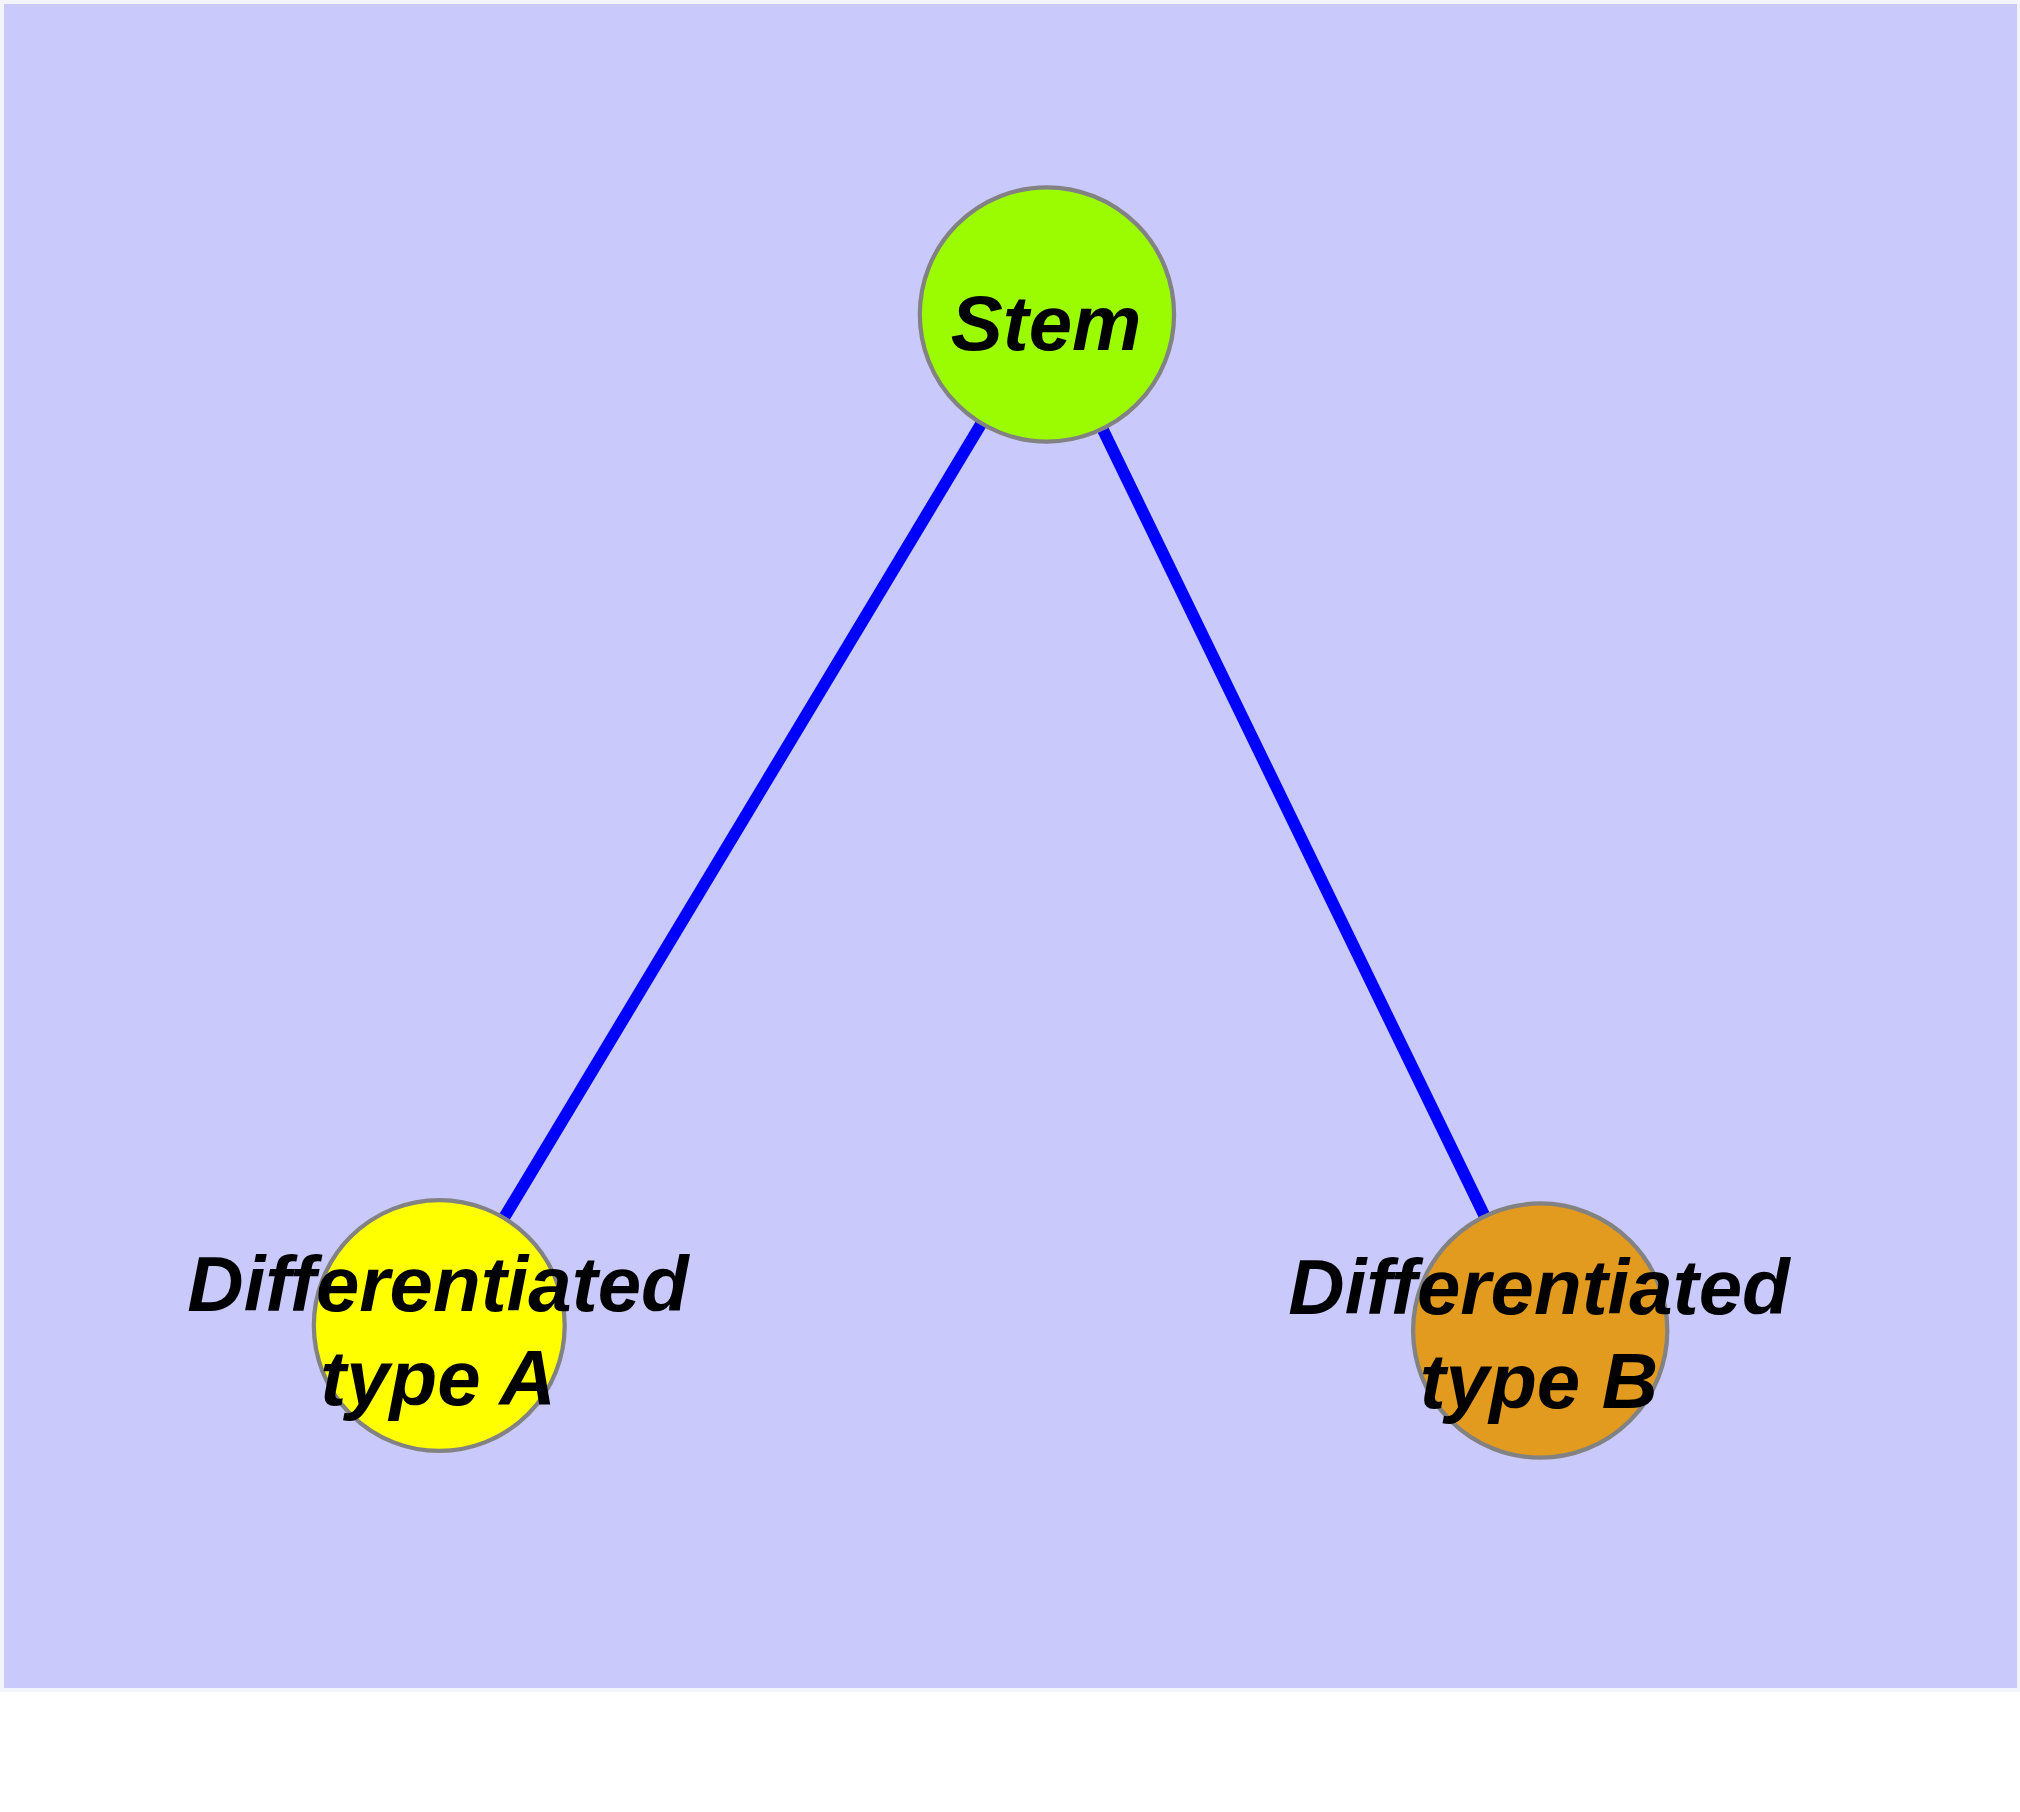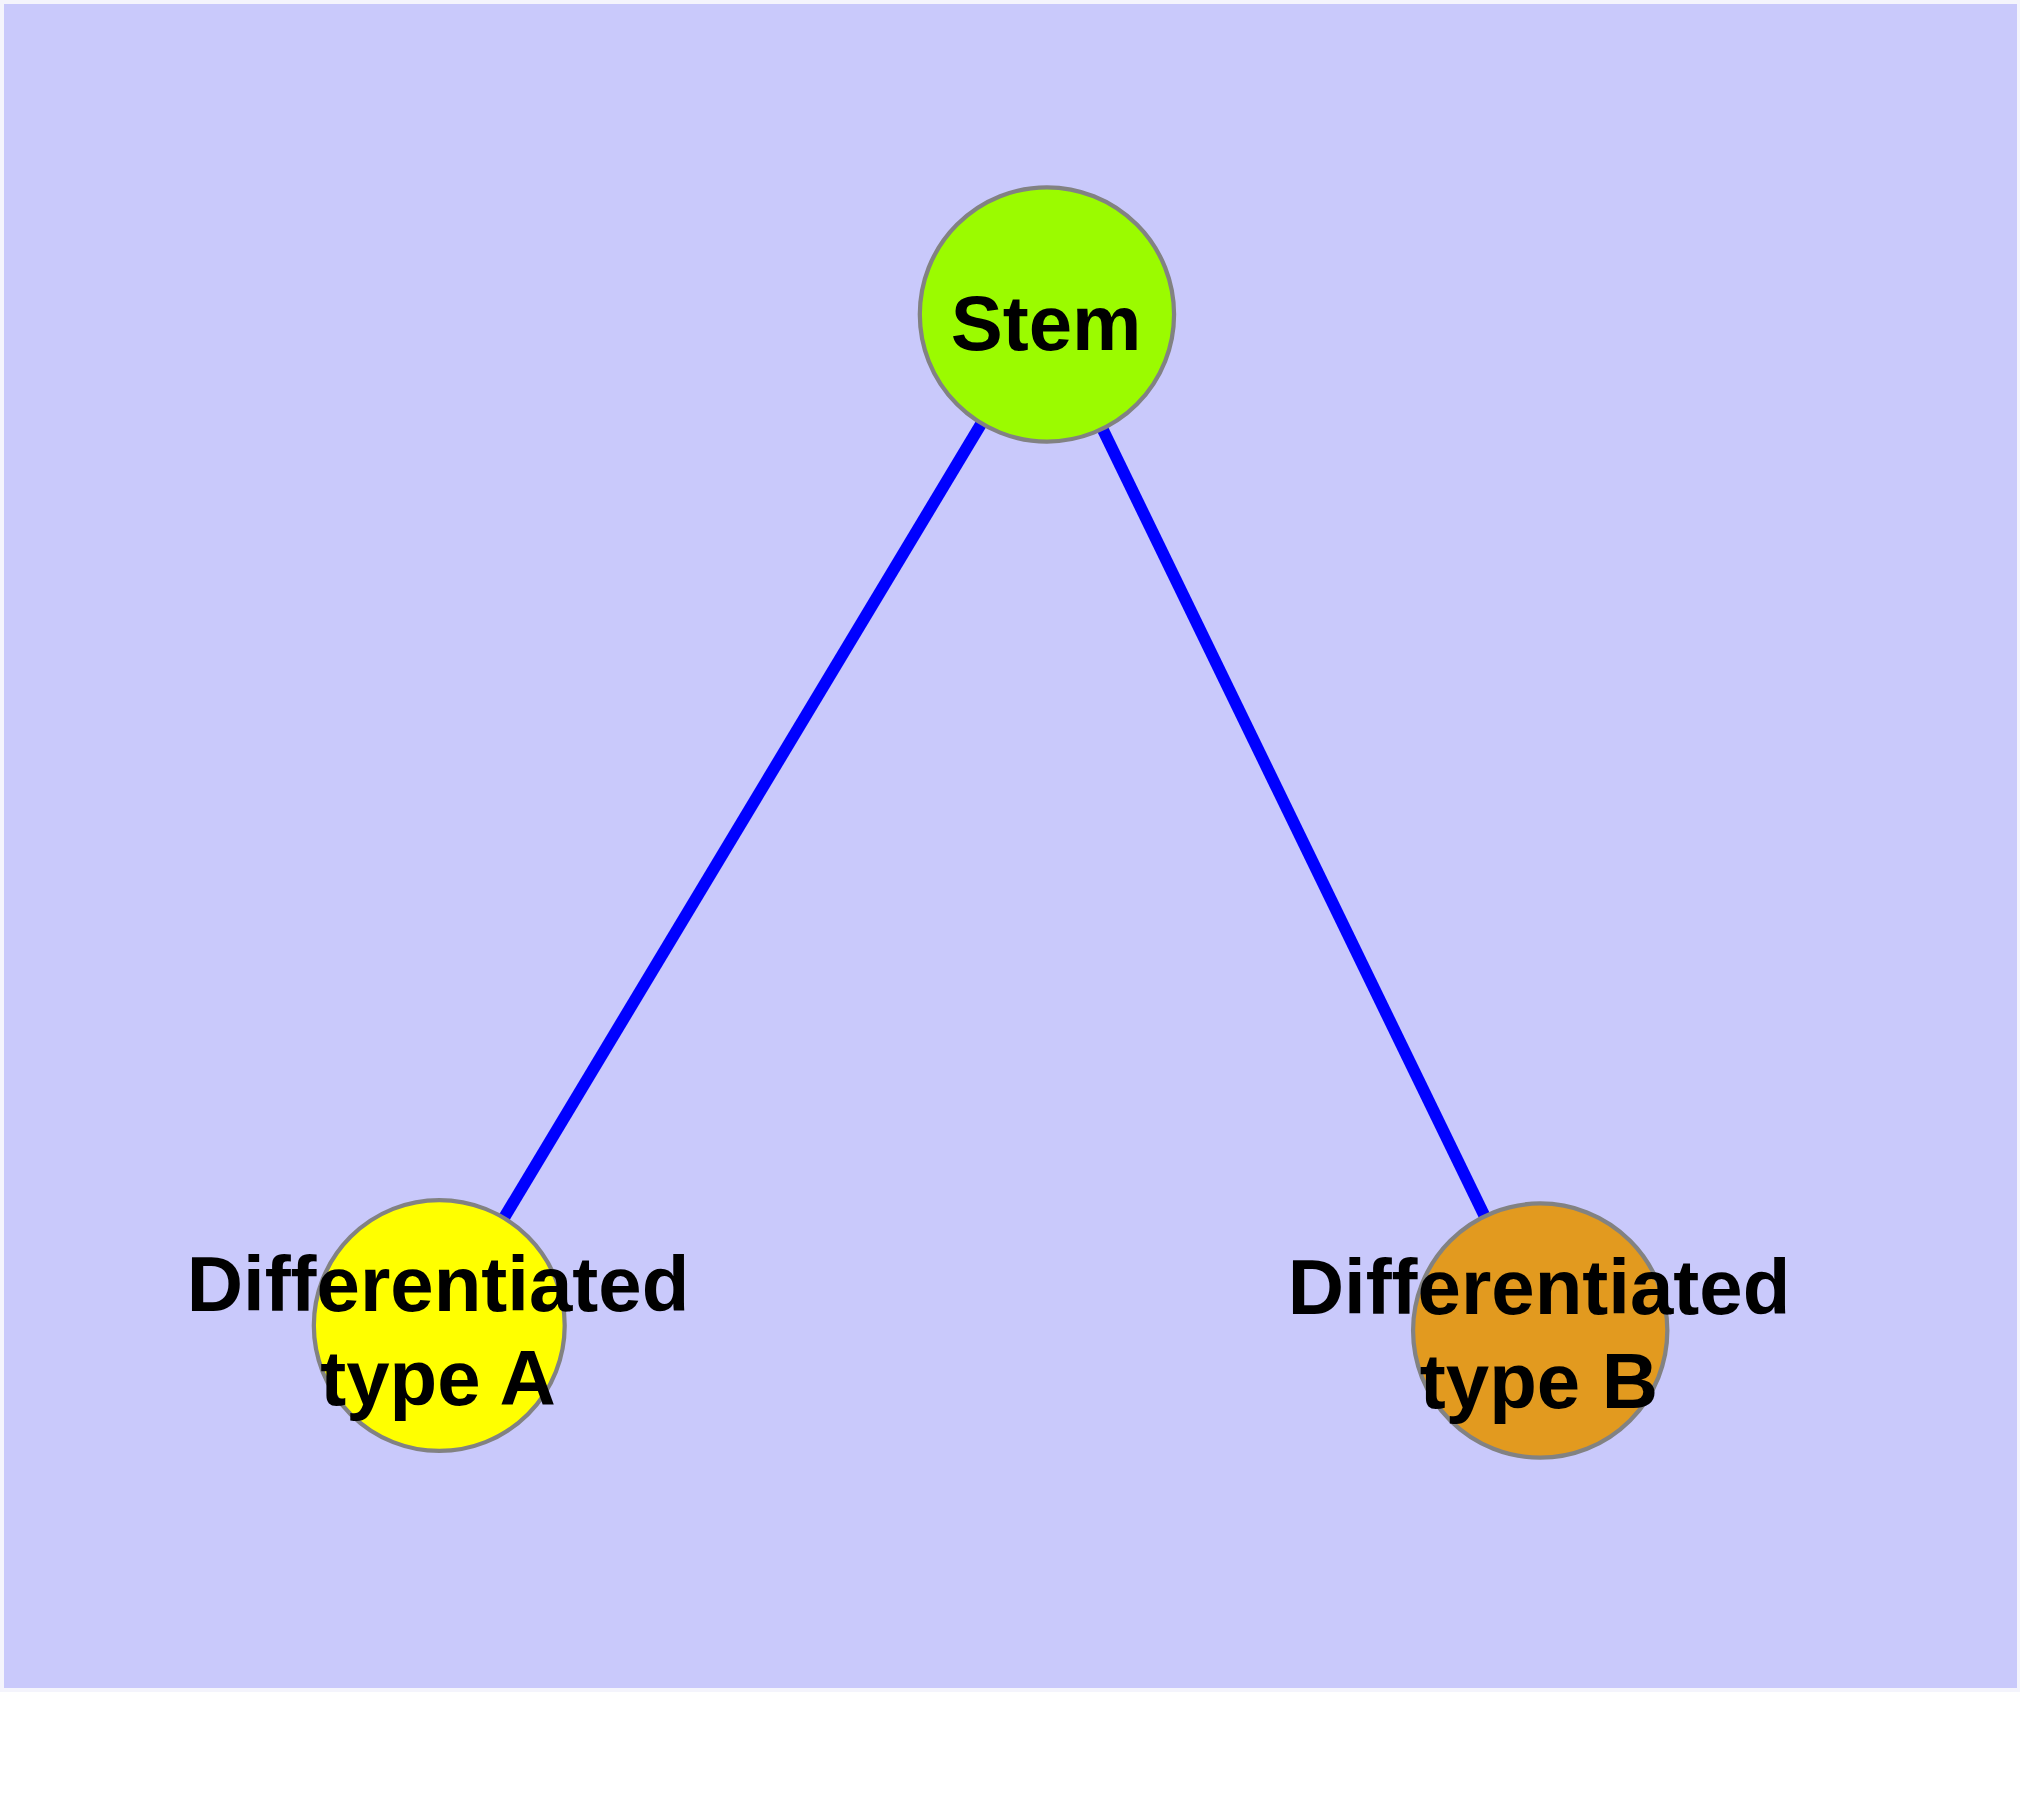--- a/index.html
+++ b/index.html
@@ -8,20 +8,21 @@
     background: #ffffff;
     font-family: "Liberation Sans", sans-serif;
   }
   .canvas {
     position: relative;
     width: 2021px;
     height: 1692px;
     box-sizing: border-box;
     border: 4.2px solid #F4F4FC;
     overflow: hidden;
+    font-style: italic;
   }
   .top-hairline {
     position: absolute;
     top: -4.2px;
     left: -4.2px;
     width: 2021px;
     height: 1.7px;
   }
   svg.graph {
     position: absolute;

